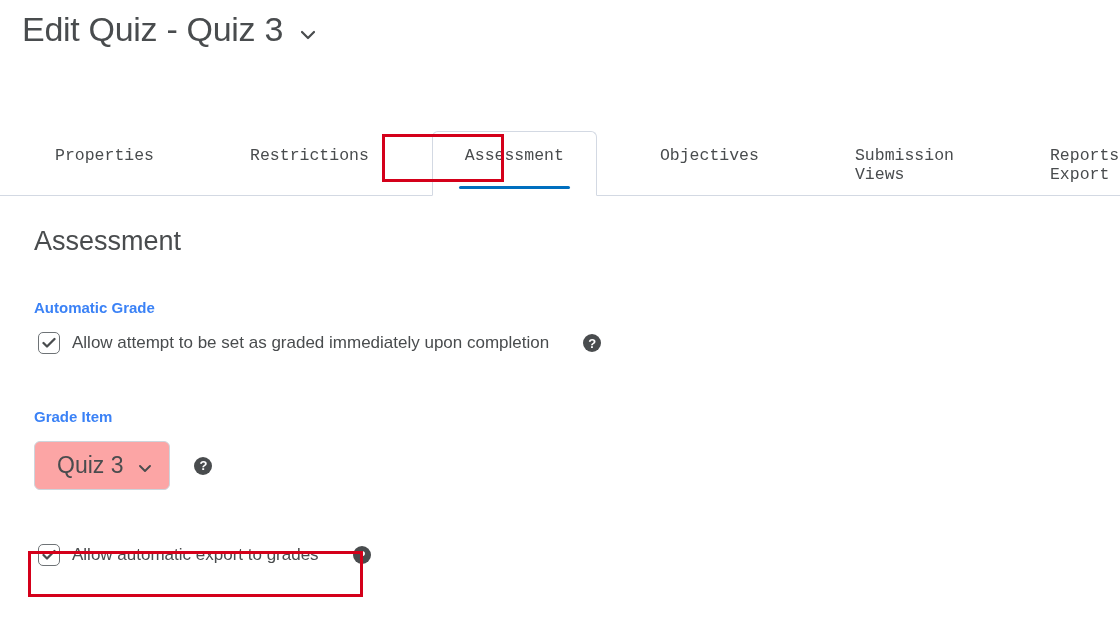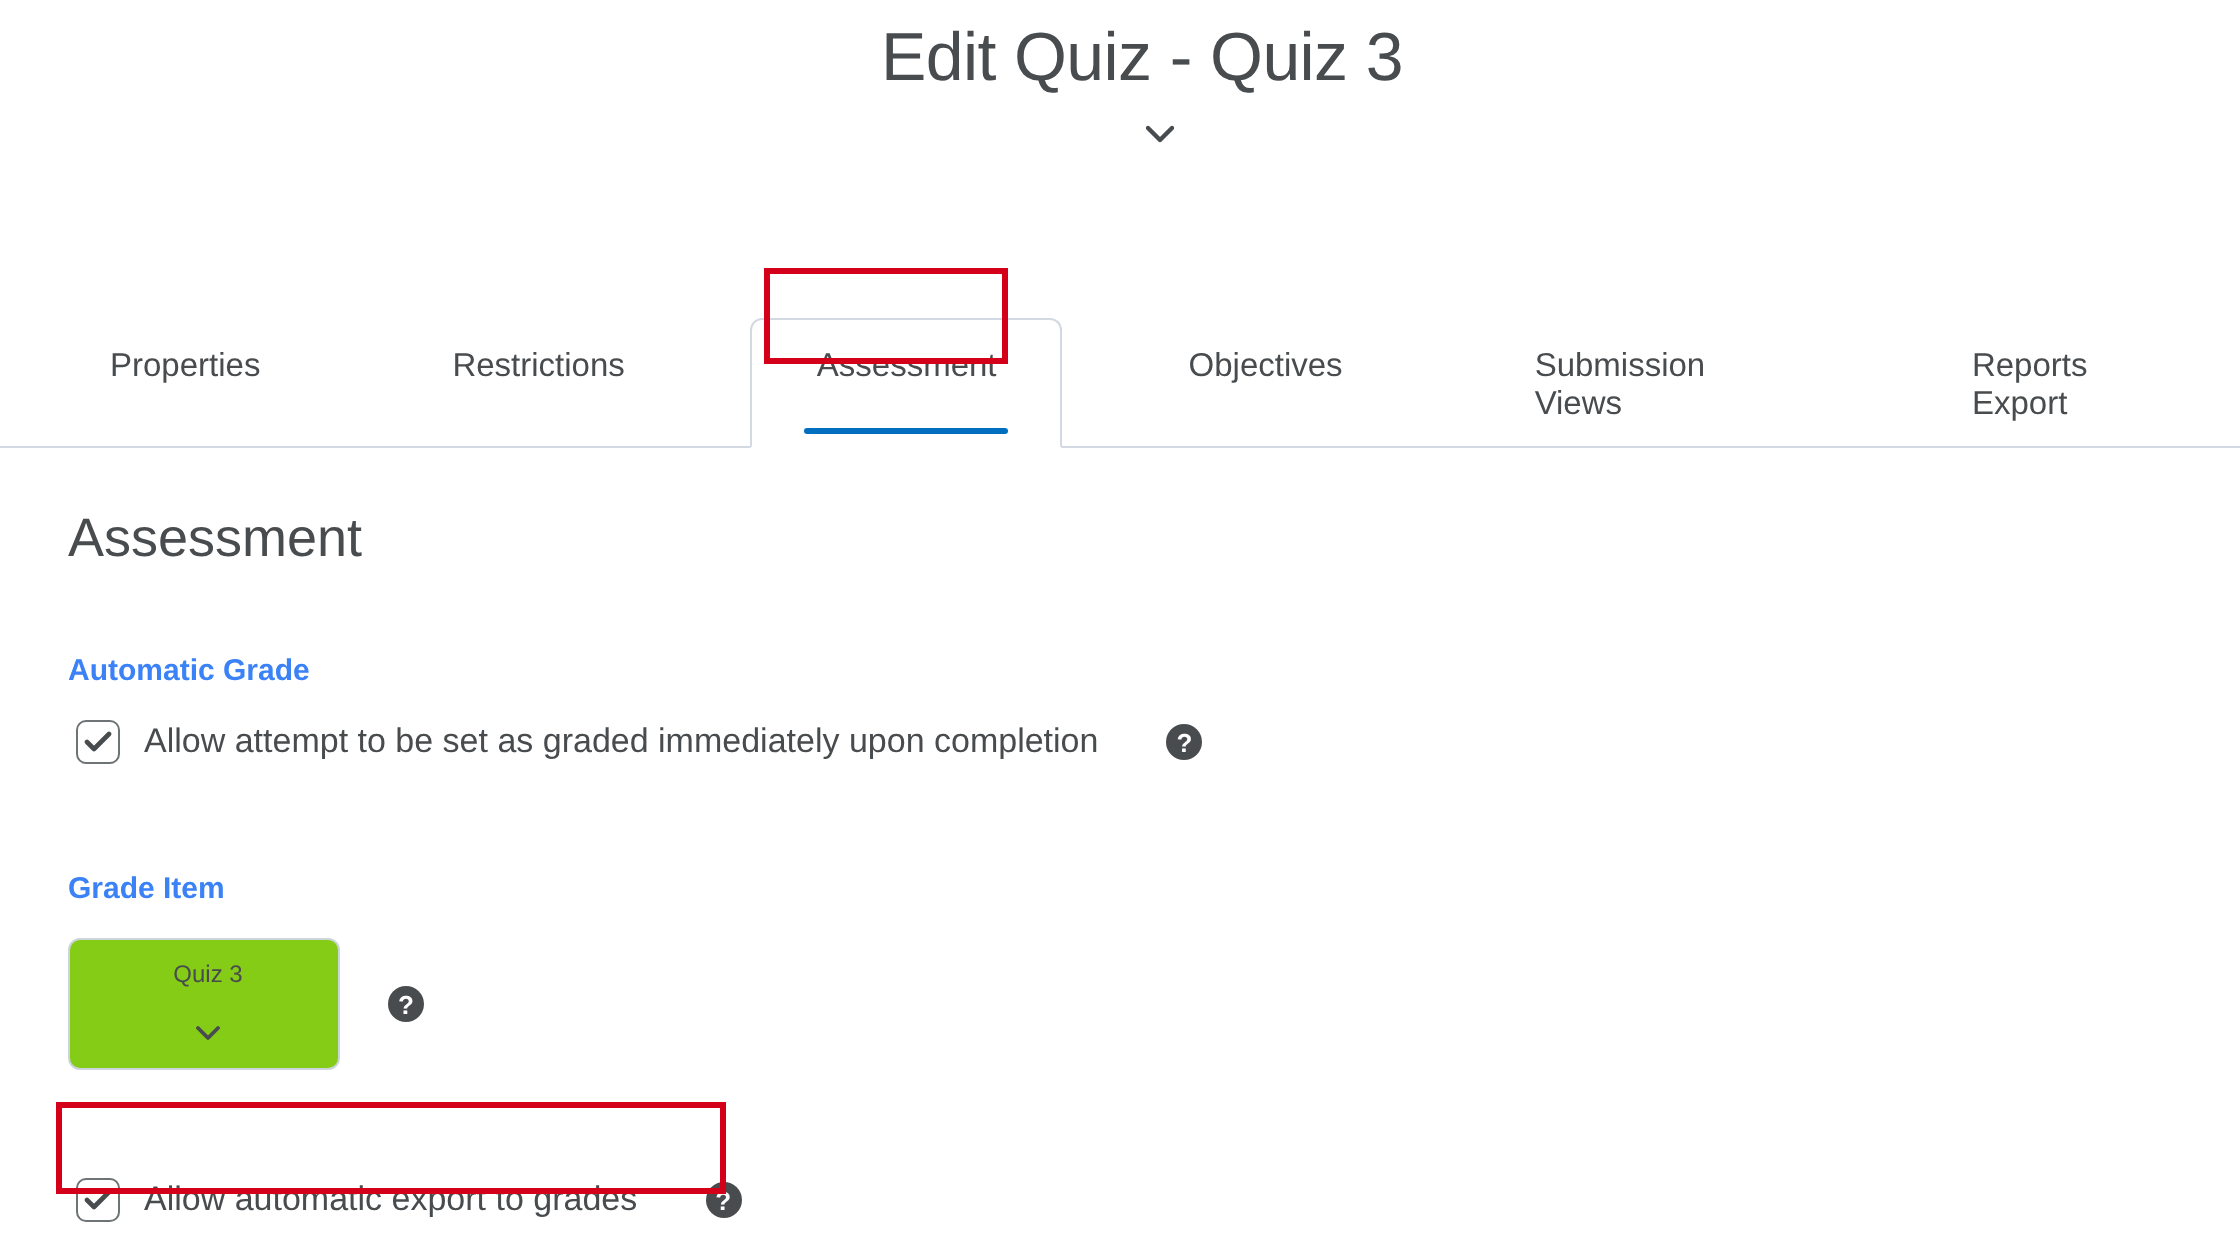--- a/index.html
+++ b/index.html
@@ -8,38 +8,38 @@
       background: #fff;
       color: #494c4e;
       width: 1120px;
       height: 619px;
       position: relative;
     }
     .page-title-row {
       display: flex;
       align-items: center;
       padding: 10px 0 0 22px;
-      flex-direction: column;
     }
     .page-title {
       font-size: 34px;
       font-weight: 400;
       color: #494c4e;
       letter-spacing: -0.3px;
     }
     .title-caret {
       margin-left: 18px;
       margin-top: 10px;
     }
     .tabs-row {
       display: flex;
       align-items: stretch;
       margin-top: 82px;
       border-bottom: 1px solid #d3d9e3;
       padding-left: 22px;
+      font-family: Liberation Mono, monospace;
     }
     .tab {
       padding: 14px 32px 12px 32px;
       font-size: 16.5px;
       color: #494c4e;
       cursor: pointer;
       position: relative;
       border: 1px solid transparent;
       border-bottom: none;
       margin-bottom: -1px;
@@ -128,27 +128,26 @@
       align-items: center;
       gap: 24px;
     }
     .dropdown-btn {
       display: flex;
       align-items: center;
       gap: 16px;
       border: 1px solid #cdd5dc;
       border-radius: 6px;
       padding: 10px 18px 10px 22px;
-      background: #84cc16;
-      font-size: 12px;
+      background: #fca5a5;
+      font-size: 23px;
       color: #494c4e;
       cursor: pointer;
       min-width: 136px;
       justify-content: space-between;
-      flex-direction: column;
     }
     .link-text {
       color: #006fbf;
       font-size: 19px;
       cursor: pointer;
     }
     .highlight-box-export {
       position: absolute;
       border: 3px solid #d4001a;
       left: 28px;

